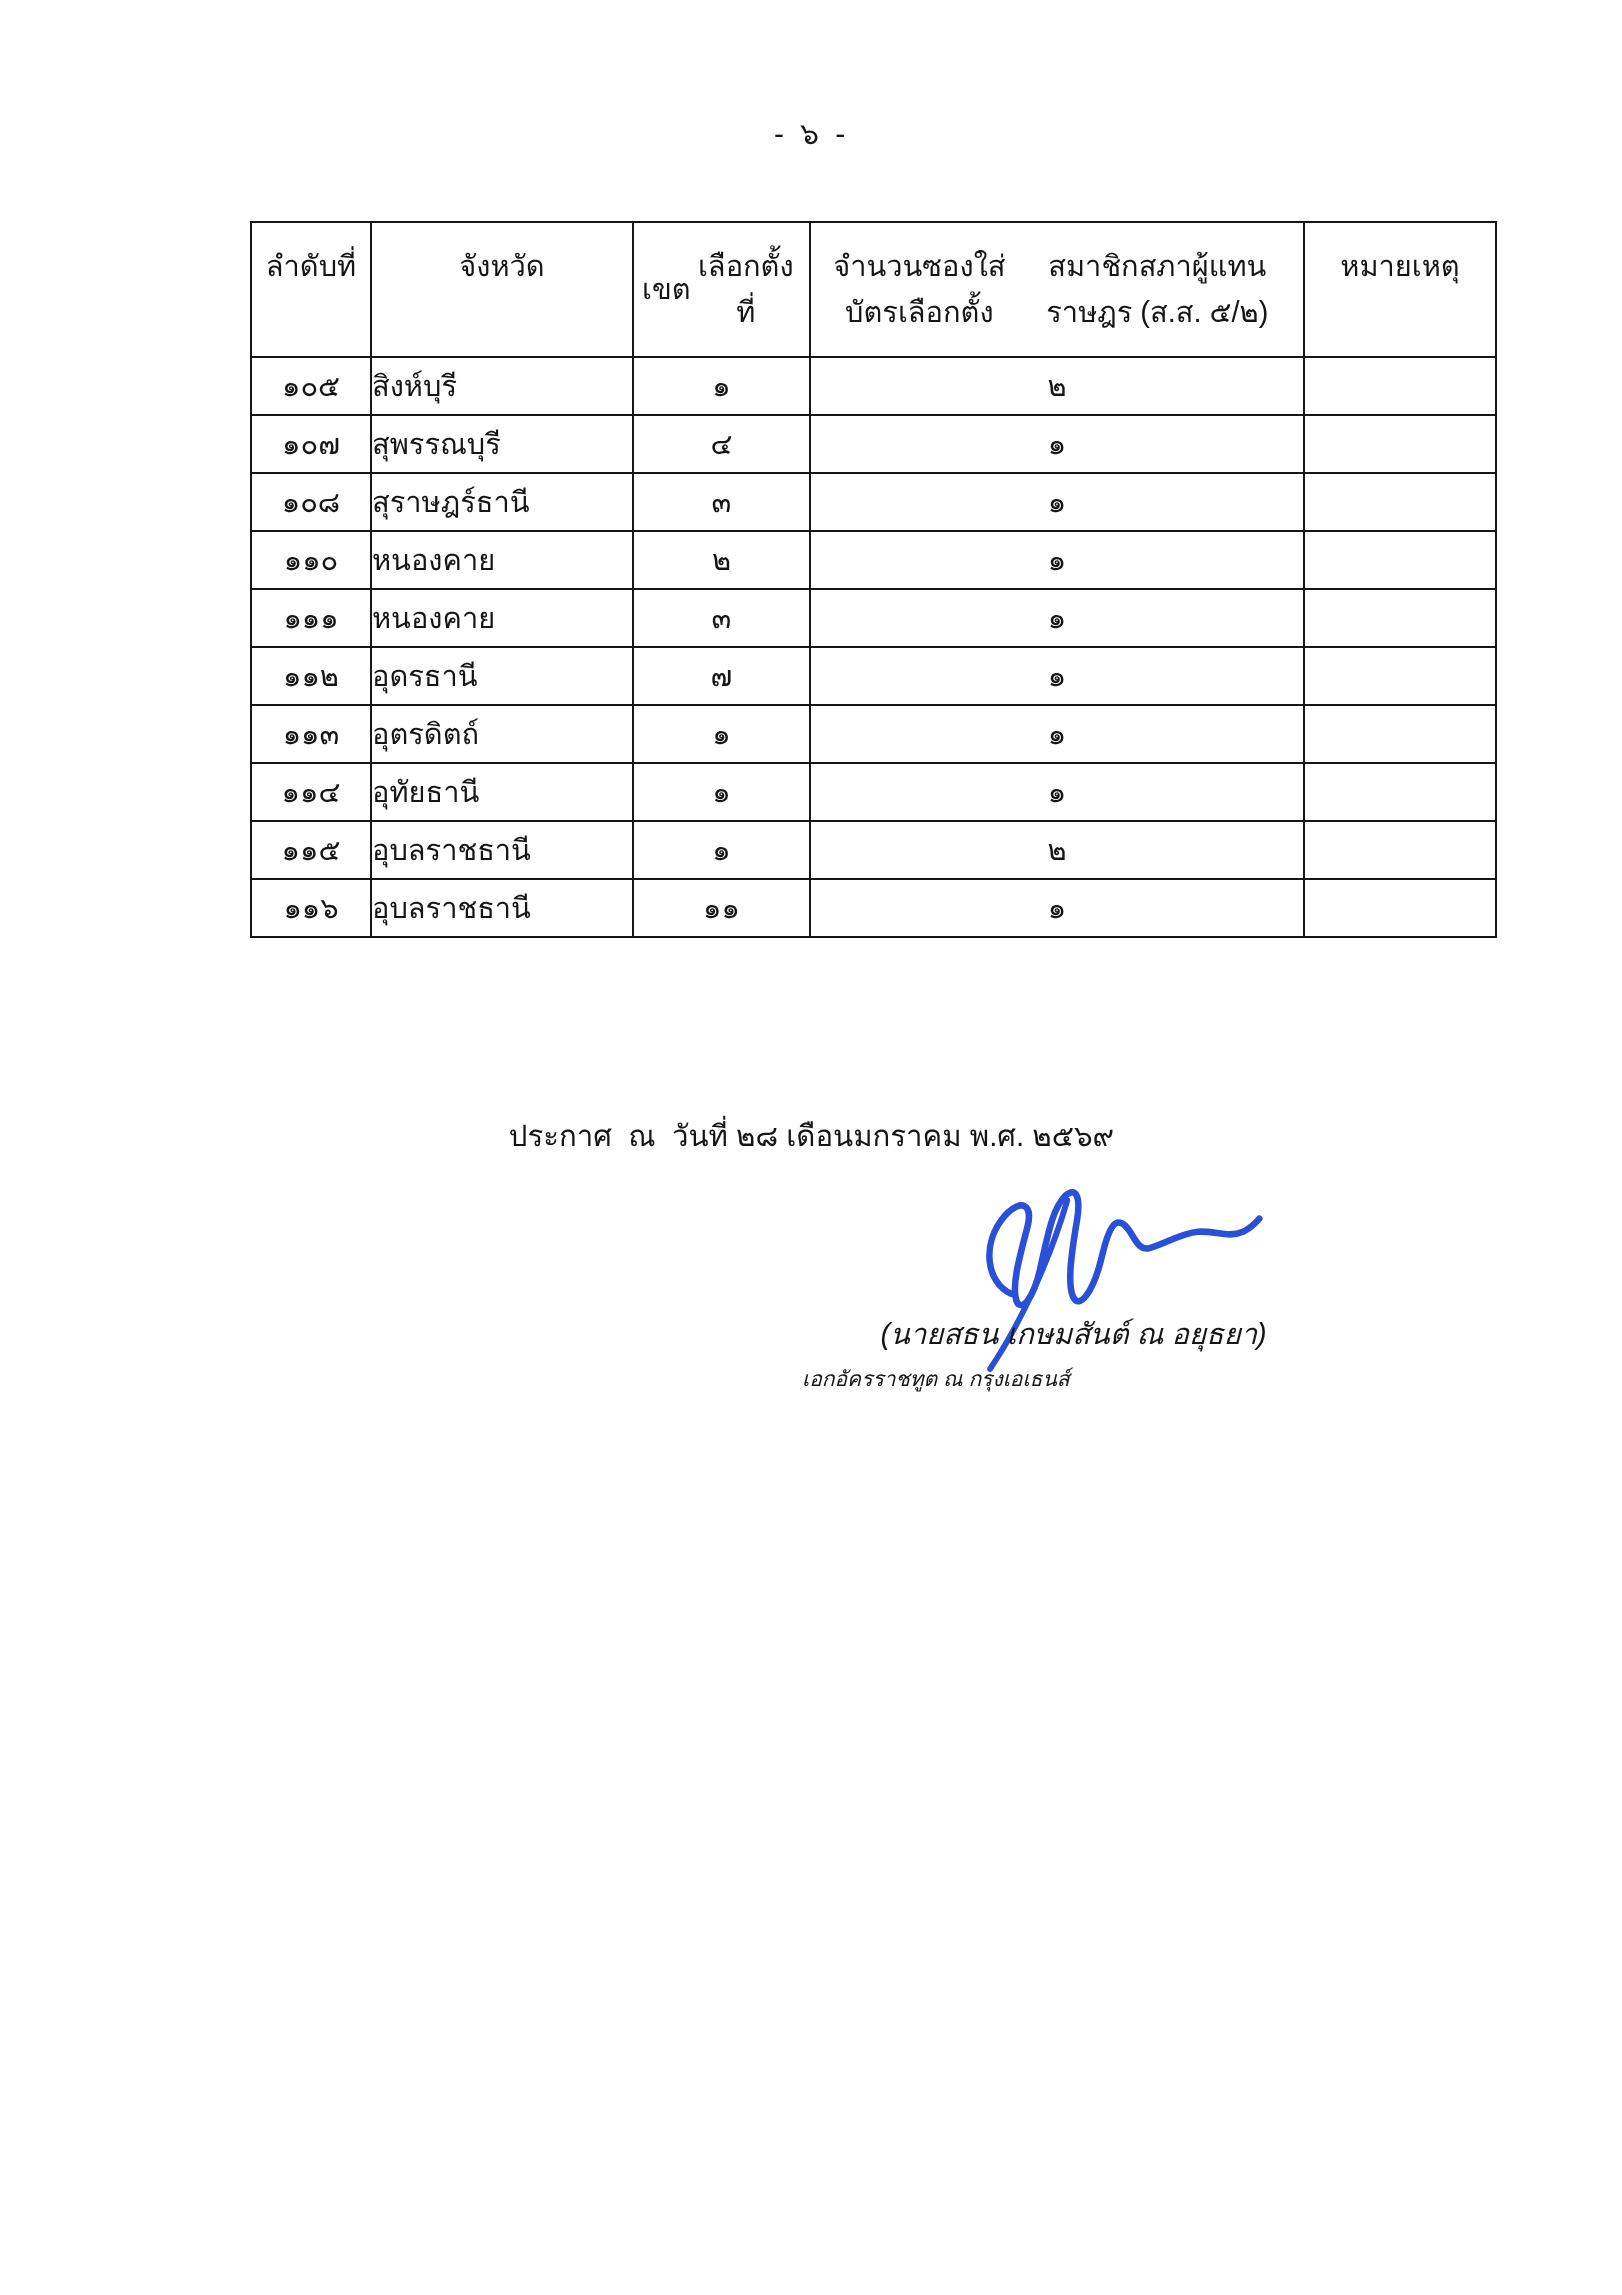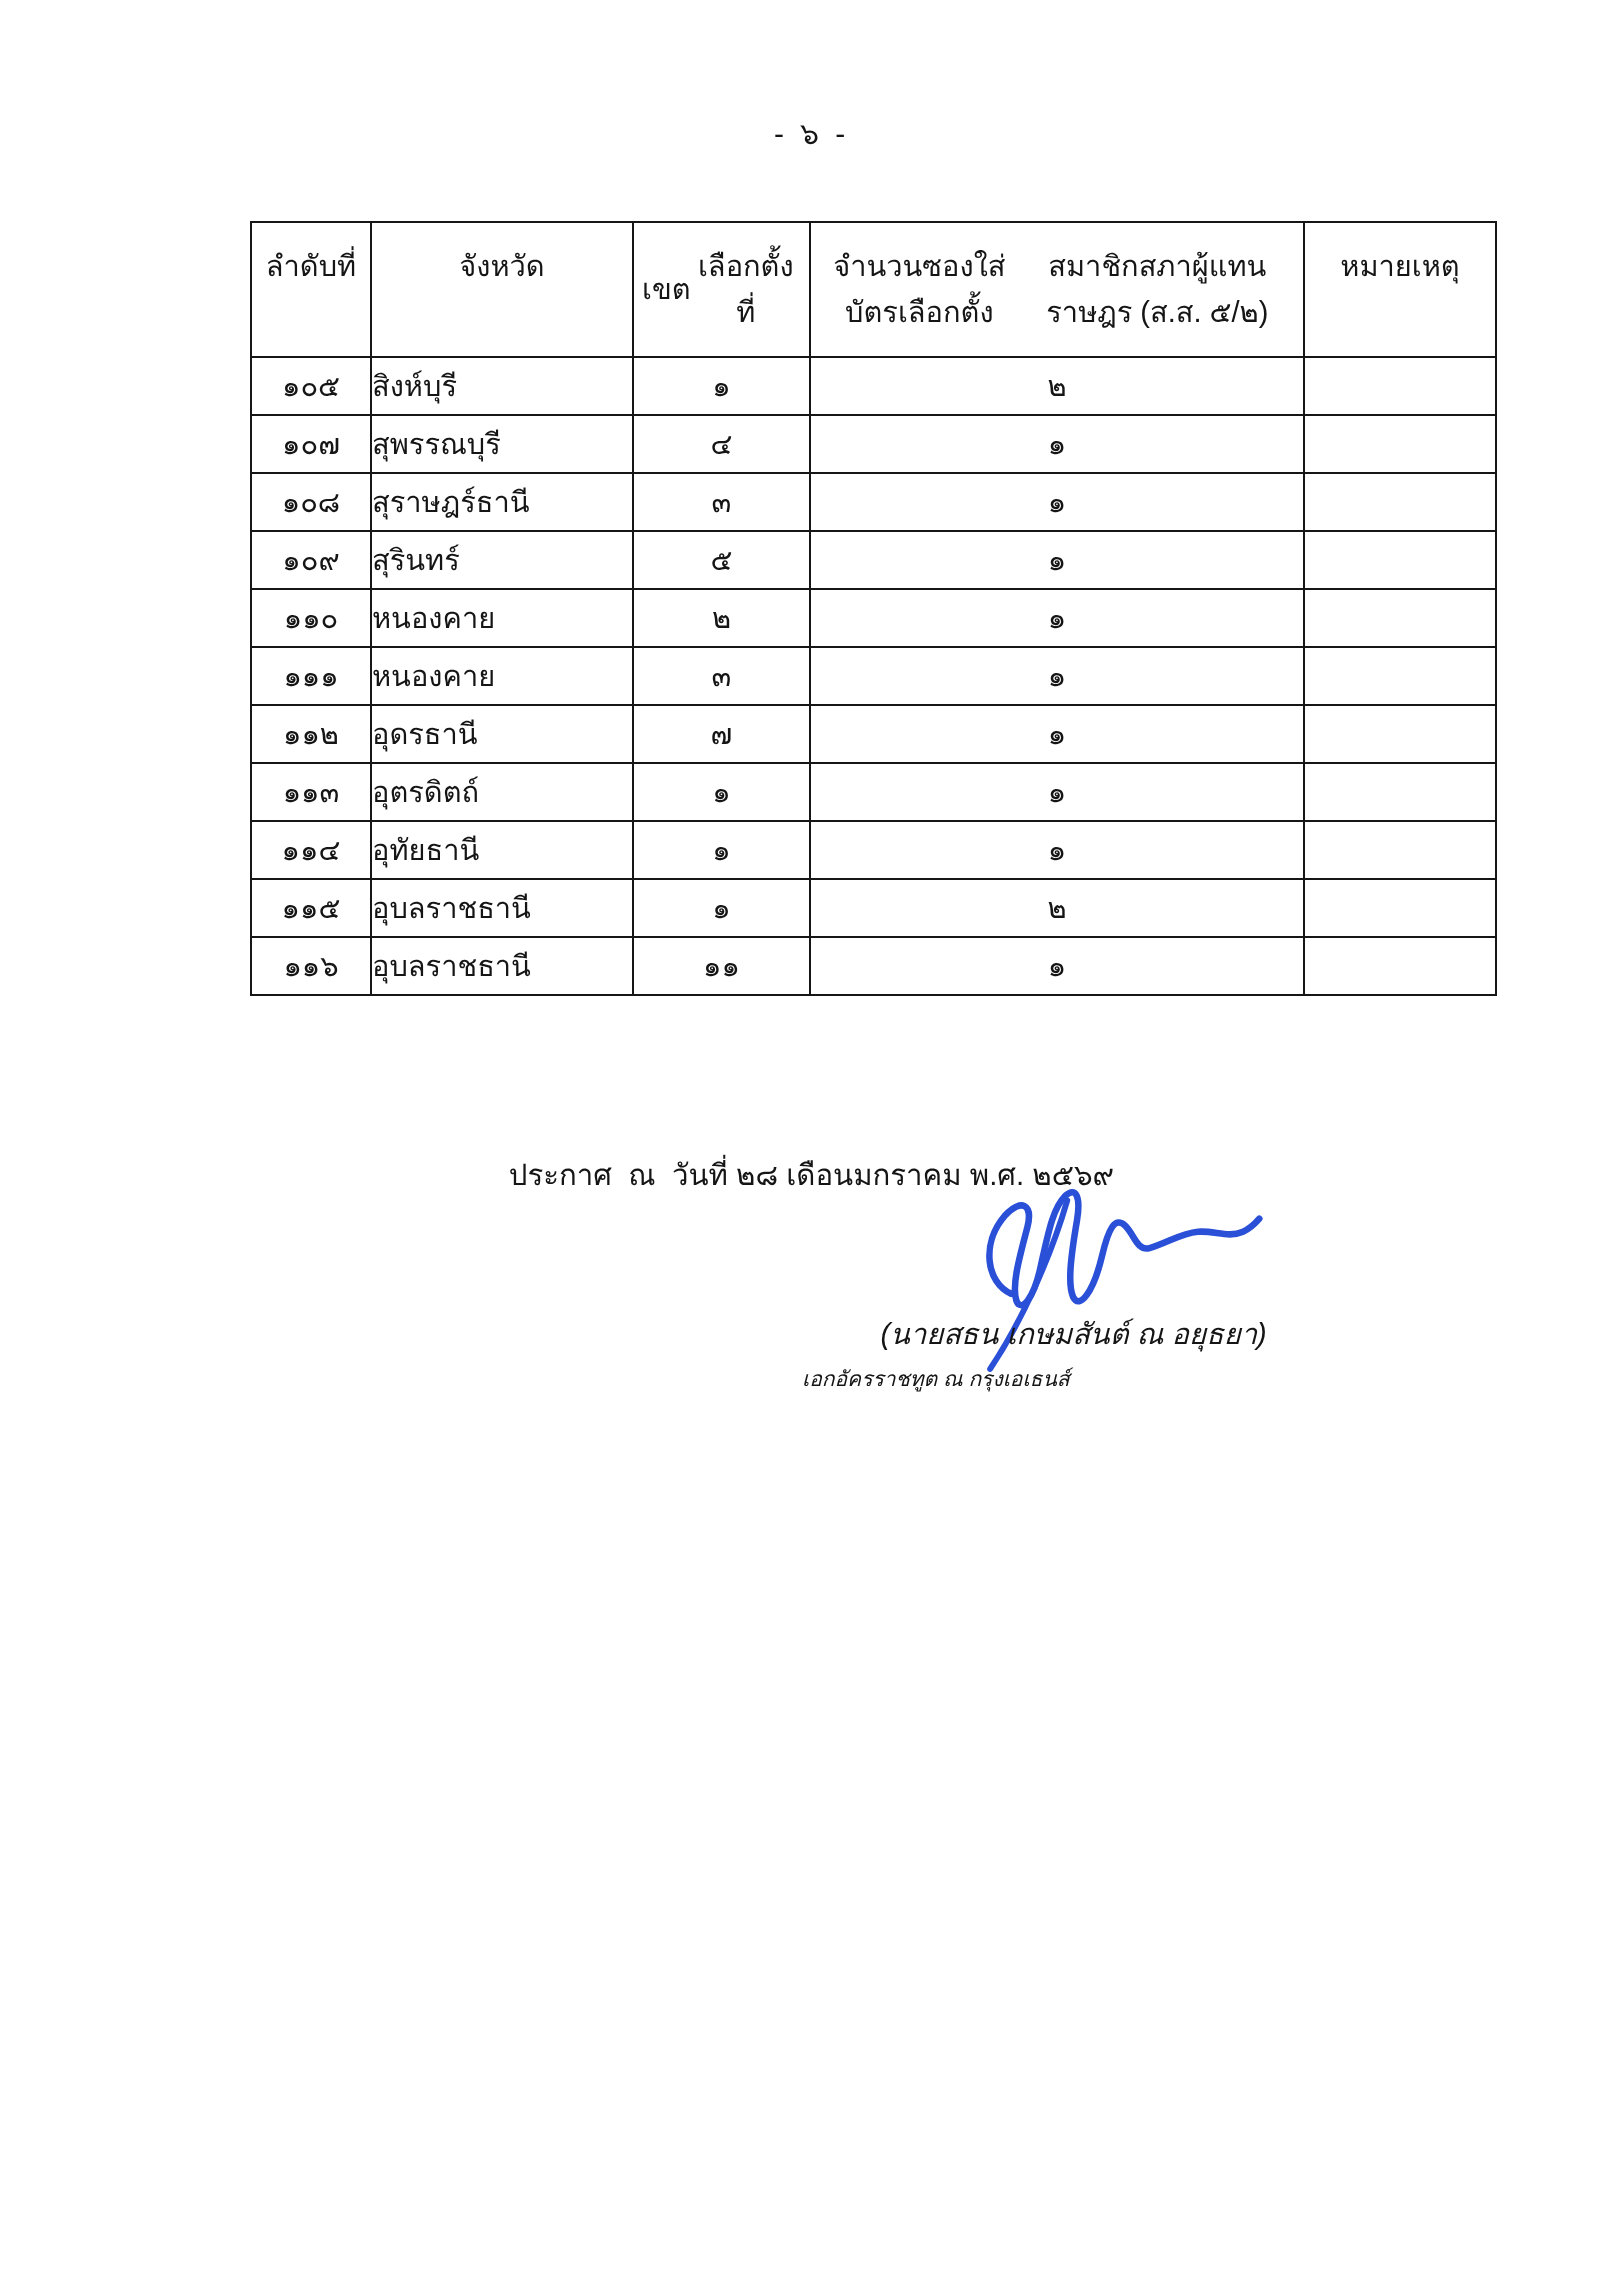--- a/index.html
+++ b/index.html
@@ -62,21 +62,20 @@
   .c-no, .c-district, .c-count, .c-remark { text-align: center; }
   .c-prov { text-align: left; padding-left: 18.3px; }
   .announcement {
     position: absolute;
     top: 1112px;
     left: 0;
     width: 1623px;
     text-align: center;
     font-size: 29.4px;
     white-space: pre;
-    margin-top: 39px;
   }
   .signature-wrap {
     position: absolute;
     left: 913px;
     top: 1186px;
     width: 366px;
     height: 196px;
   }
   .signer-name {
     position: absolute;
@@ -151,27 +150,20 @@
         <td class="c-no">๑๐๗</td>
         <td class="c-prov">สุพรรณบุรี</td>
         <td class="c-district">๔</td>
         <td class="c-count">๑</td>
         <td class="c-remark"></td>
       </tr>
       <tr>
         <td class="c-no">๑๐๘</td>
         <td class="c-prov">สุราษฎร์ธานี</td>
         <td class="c-district">๓</td>
-        <td class="c-count">๑</td>
-        <td class="c-remark"></td>
-      </tr>
-      <tr>
-        <td class="c-no">๑๐๙</td>
-        <td class="c-prov">สุรินทร์</td>
-        <td class="c-district">๕</td>
         <td class="c-count">๑</td>
         <td class="c-remark"></td>
       </tr>
       <tr>
         <td class="c-no">๑๑๐</td>
         <td class="c-prov">หนองคาย</td>
         <td class="c-district">๒</td>
         <td class="c-count">๑</td>
         <td class="c-remark"></td>
       </tr>

